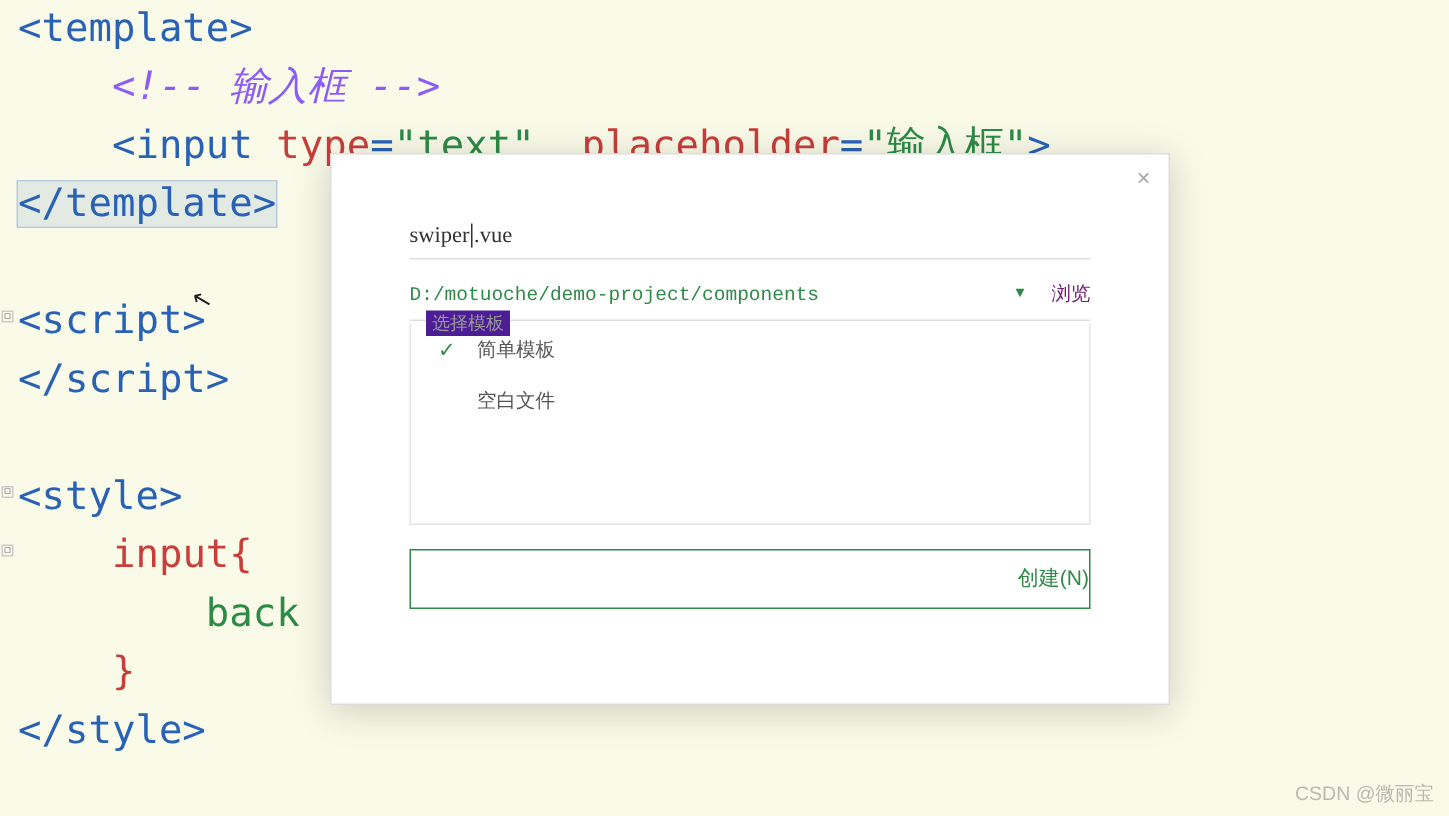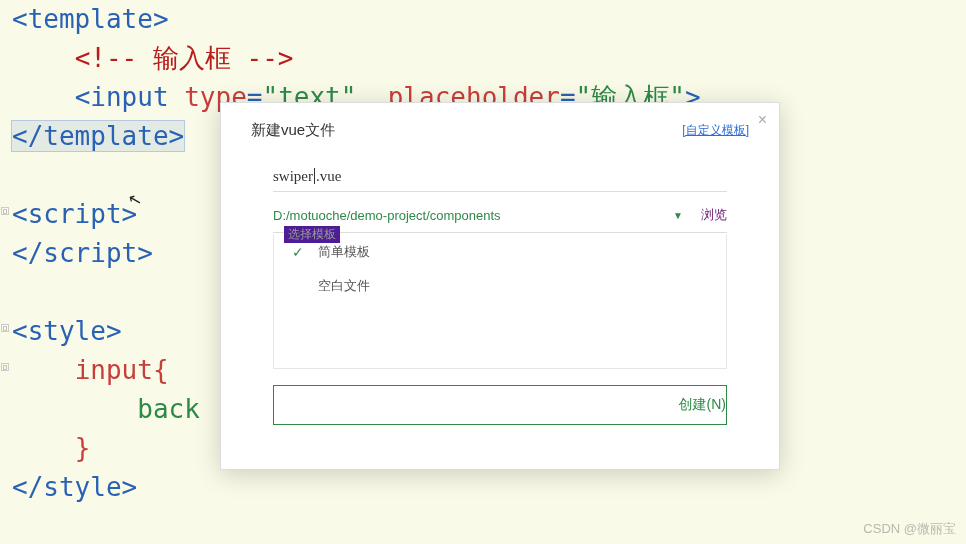--- a/index.html
+++ b/index.html
@@ -29,21 +29,21 @@
       color: #999;
       border: 1px solid #ccc;
       width: 8px;
       height: 8px;
       line-height: 6px;
       text-align: center;
     }
     .tag-blue { color: #2962b5; }
     .attr-red { color: #c73e3a; }
     .attr-green { color: #2d8a47; }
-    .comment-gray { color: #b91c1c; }
+    .comment-gray { color: #8b5cf6; font-style: italic; }
     .sel-box { background: rgba(100,150,200,0.15); outline: 1px solid #b8c8dd; }
 
     .dialog {
       position: absolute;
       left: 220px;
       top: 102px;
       width: 560px;
       height: 368px;
       background: #fff;
       border: 1px solid #ddd;
@@ -64,20 +64,21 @@
       font-family: Liberation Serif, serif;
     }
     .caret { border-left: 1px solid #333; margin: 0 1px; }
     .path-row {
       margin: 14px 22px 0 22px;
       display: flex;
       align-items: center;
       justify-content: space-between;
       border-bottom: 1px solid #ddd;
       padding-bottom: 8px;
+      font-family: Liberation Mono, monospace;
     }
     .path-text { color: #2d8a47; font-size: 13px; }
     .path-right { display: flex; align-items: center; gap: 18px; }
     .dropdown-caret { color: #2d8a47; font-size: 10px; }
     .browse-btn { color: #701a75; font-size: 13px; cursor: pointer; }
     .template-box {
       margin: 2px 22px 0 22px;
       border: 1px solid #e5e5e5;
       border-top: none;
       height: 134px;
@@ -141,24 +142,20 @@
   <div class="code-line" style="position:relative"><span class="gutter-mark" style="top:12px">▫</span><span>    </span><span class="attr-red">input{</span></div>
   <div class="code-line"><span>        </span><span class="attr-green">back</span></div>
   <div class="code-line"><span>    </span><span class="attr-red">}</span></div>
   <div class="code-line"><span class="tag-blue">&lt;/style&gt;</span></div>
 </div>
 
 <div class="cursor-arrow">↖</div>
 
 <div class="dialog">
   <span class="close-x">×</span>
-  <div class="dialog-header">
-    <span class="dialog-title">新建vue文件</span>
-    <span class="custom-link">[自定义模板]</span>
-  </div>
 
   <div class="filename-row">
     <span>swiper</span><span class="caret"></span><span>.vue</span>
   </div>
 
   <div class="path-row">
     <span class="path-text">D:/motuoche/demo-project/components</span>
     <span class="path-right">
       <span class="dropdown-caret">▼</span>
       <span class="browse-btn">浏览</span>

